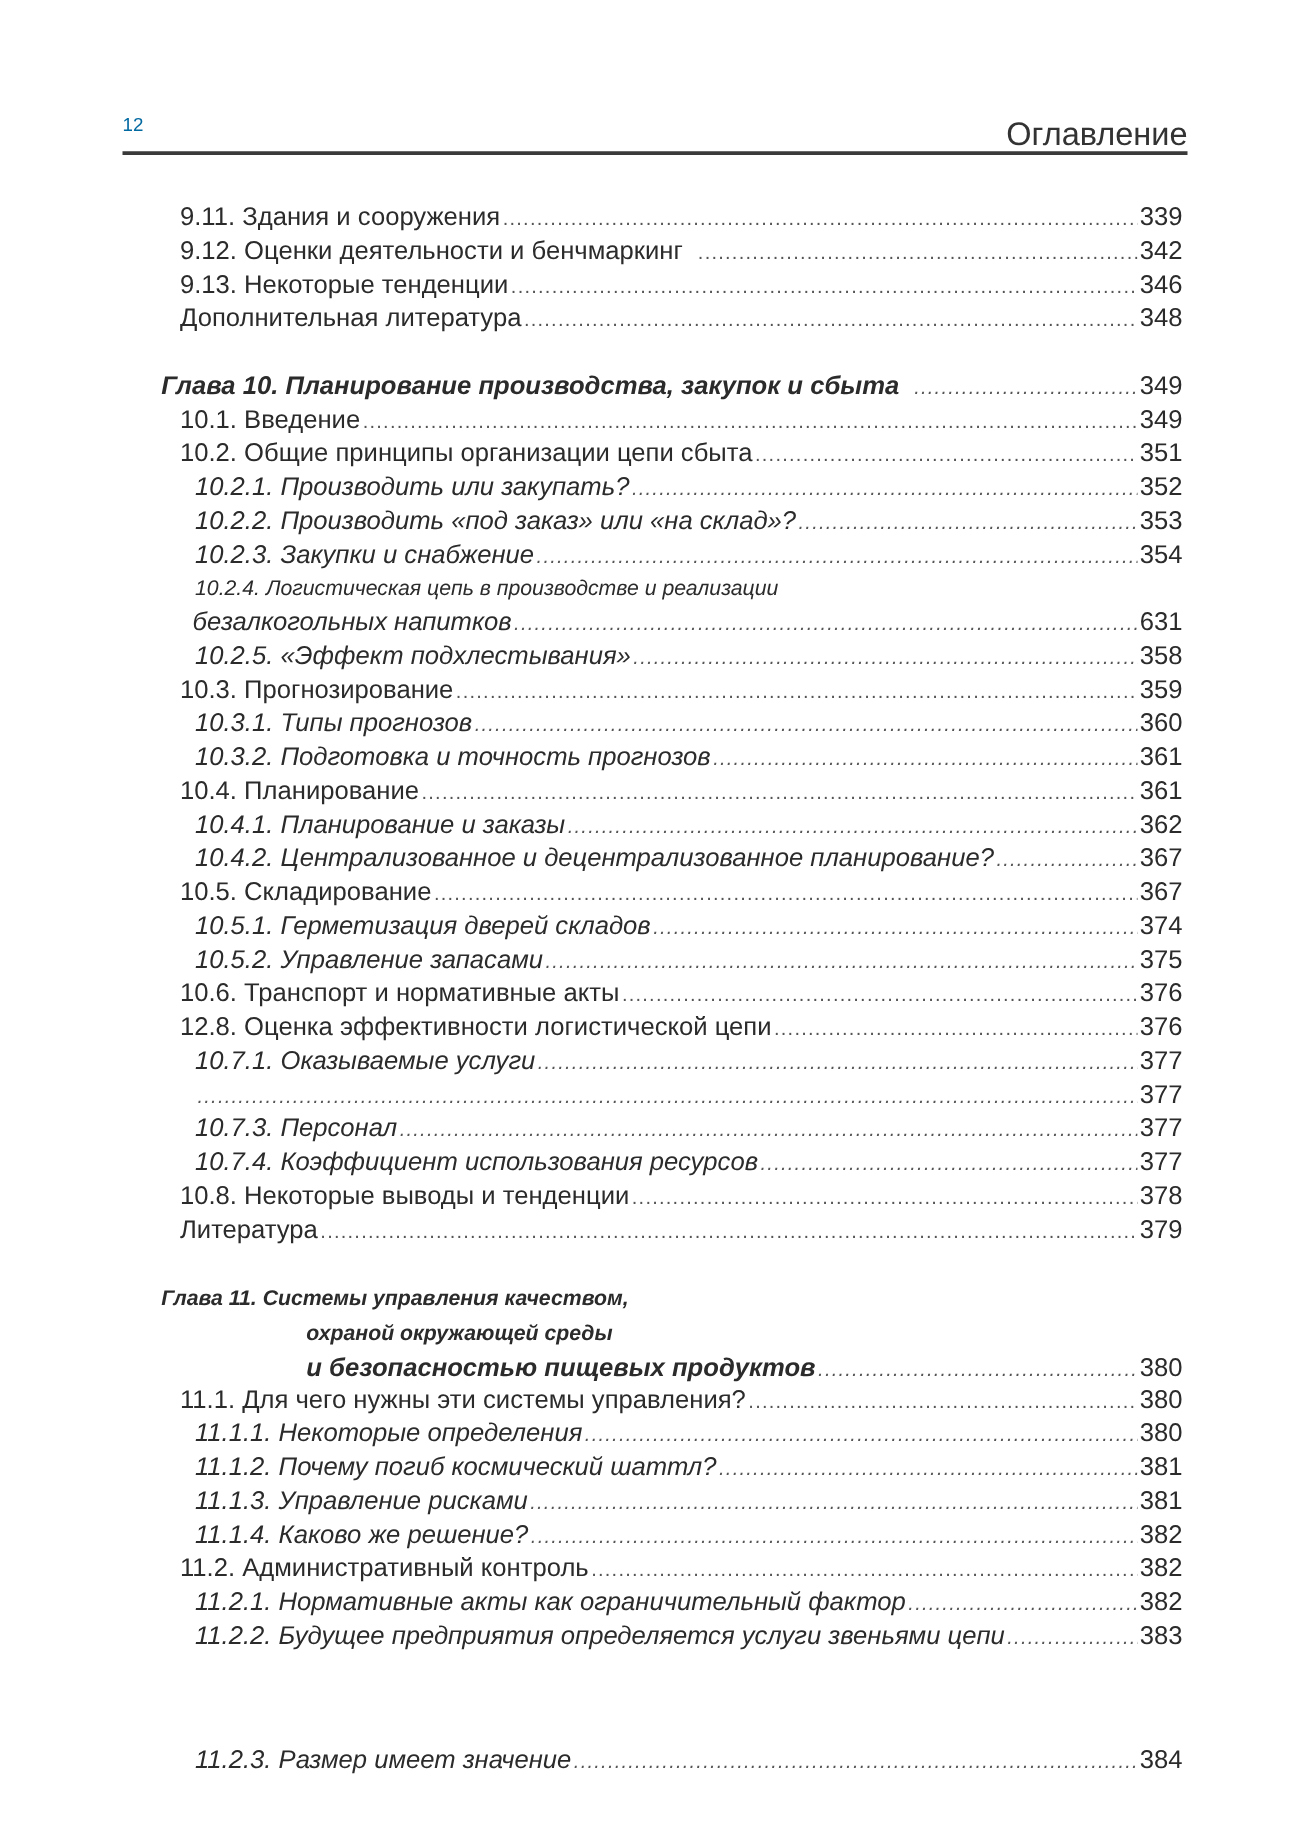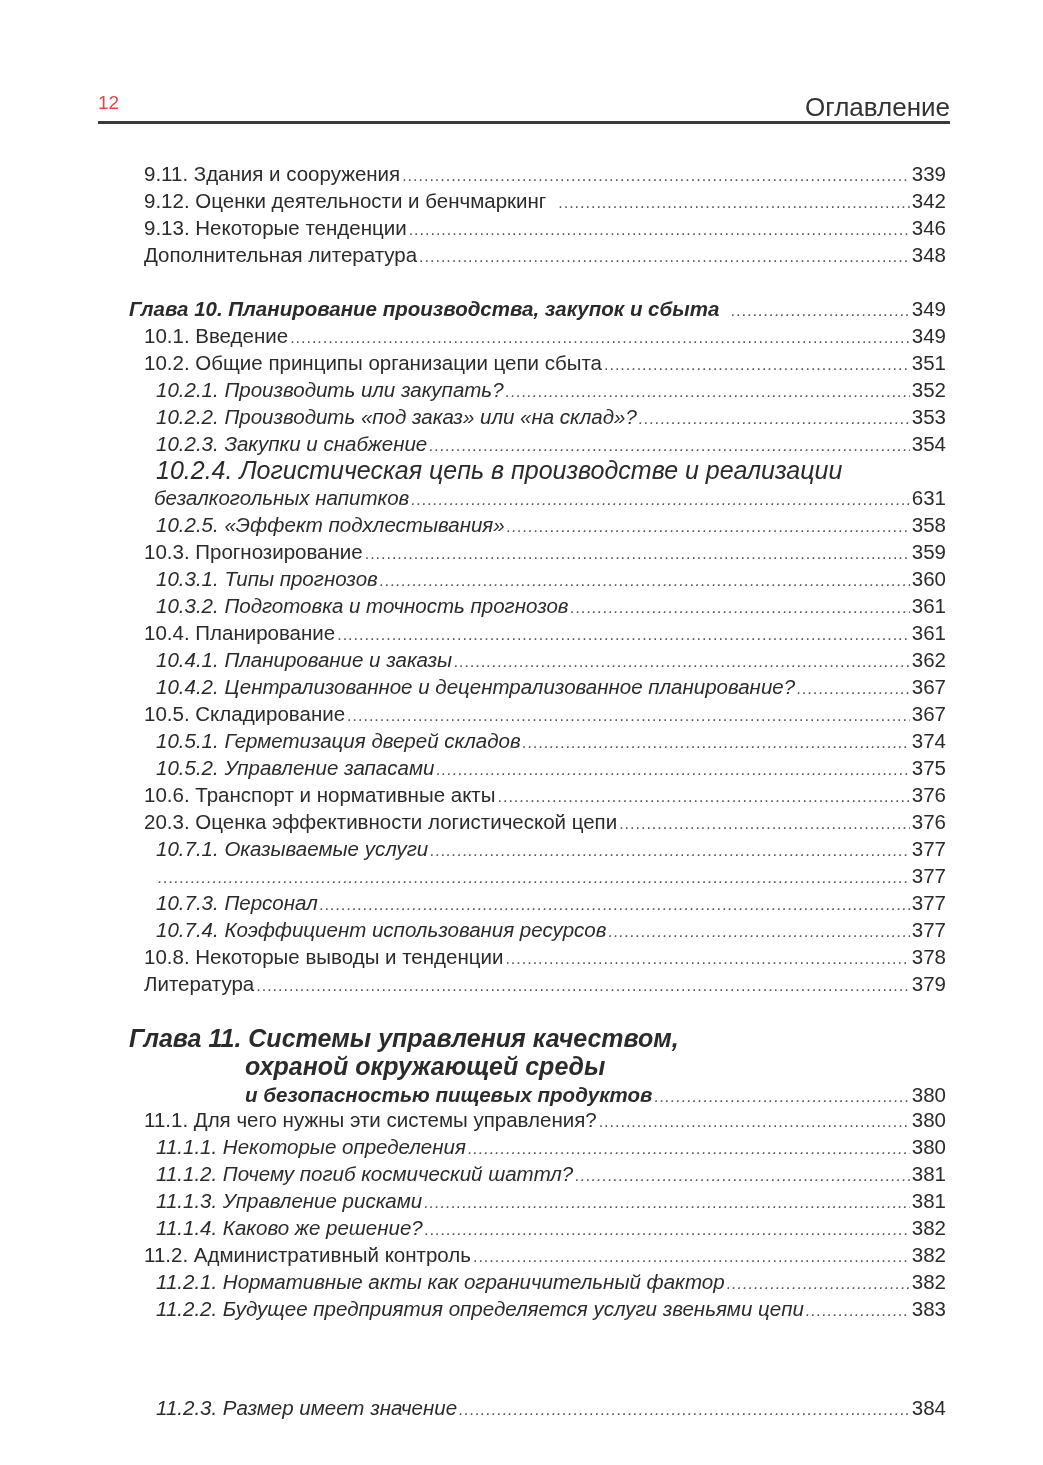--- a/index.html
+++ b/index.html
@@ -1,34 +1,34 @@
 <!DOCTYPE html>
 <html><head>
   <meta charset="utf-8">
   <style>
     html, body { margin: 0; padding: 0; background: #ffffff; }
     body { width: 1043px; height: 1465px; position: relative; overflow: hidden;
            font-family: "Liberation Sans", "DejaVu Sans", sans-serif; color: #2b2b2b; }
     .header { position: absolute; left: 98px; top: 88px; width: 852px; height: 30px; }
-    .page-num { position: absolute; left: 0; top: 4px; font-size: 19px; color: #ef4444; }
+    .page-num { position: absolute; left: 0; top: 4px; font-size: 15px; color: #0369a1; }
     .running-title { position: absolute; right: 0; top: 4px; font-size: 26px; color: #333; }
     .rule { position: absolute; left: 98px; top: 121px; width: 852px; height: 3px; background: #3a3a3a; }
 
     .toc { position: absolute; left: 0; top: 0; width: 1043px; }
     .row { position: absolute; display: flex; align-items: baseline; font-size: 20.5px; line-height: 27px; white-space: nowrap; right: 97px; }
     .row .label { flex: 0 0 auto; }
     .row .dots { flex: 1 1 auto; overflow: hidden; margin: 0 2px; color: #555; letter-spacing: 1px; font-size: 16px; }
     .row .dots::after { content: "........................................................................................................................................................................................................................................................"; }
     .row .page { flex: 0 0 auto; }
     .lvl1 { left: 144px; }
     .lvl2 { left: 156px; font-style: italic; }
     .chapter { left: 129px; font-weight: bold; font-style: italic; }
     .chapter .page { font-weight: normal; font-style: normal; }
     .chapter .dots { font-weight: normal; }
-    .ml { position: absolute; font-size: 25px; line-height: 27px; white-space: nowrap; }
+    .ml { position: absolute; font-size: 17px; line-height: 27px; white-space: nowrap; }
     .ml-chap { font-weight: bold; font-style: italic; }
   </style>
 </head>
 <body>
 
 <div class="header">
   <span class="page-num">12</span>
   <span class="running-title">Оглавление</span>
 </div>
 <div class="rule"></div>
@@ -141,21 +141,21 @@
     <span class="label">10.5.2. Управление запасами</span>
       <span class="dots"></span>
       <span class="page" style="font-style:normal">375</span>
   </div>
   <div class="row lvl1" style="top:781px">
     <span class="label">10.6. Транспорт и нормативные акты</span>
       <span class="dots"></span>
       <span class="page">376</span>
   </div>
   <div class="row lvl1" style="top:808px">
-    <span class="label">20.3. Оценка эффективности логистической цепи</span>
+    <span class="label">12.8. Оценка эффективности логистической цепи</span>
       <span class="dots"></span>
       <span class="page">376</span>
   </div>
   <div class="row lvl2" style="top:835px">
     <span class="label">10.7.1. Оказываемые услуги</span>
       <span class="dots"></span>
       <span class="page" style="font-style:normal">377</span>
   </div>
   <div class="row lvl2" style="top:862px">
       <span class="dots"></span>

